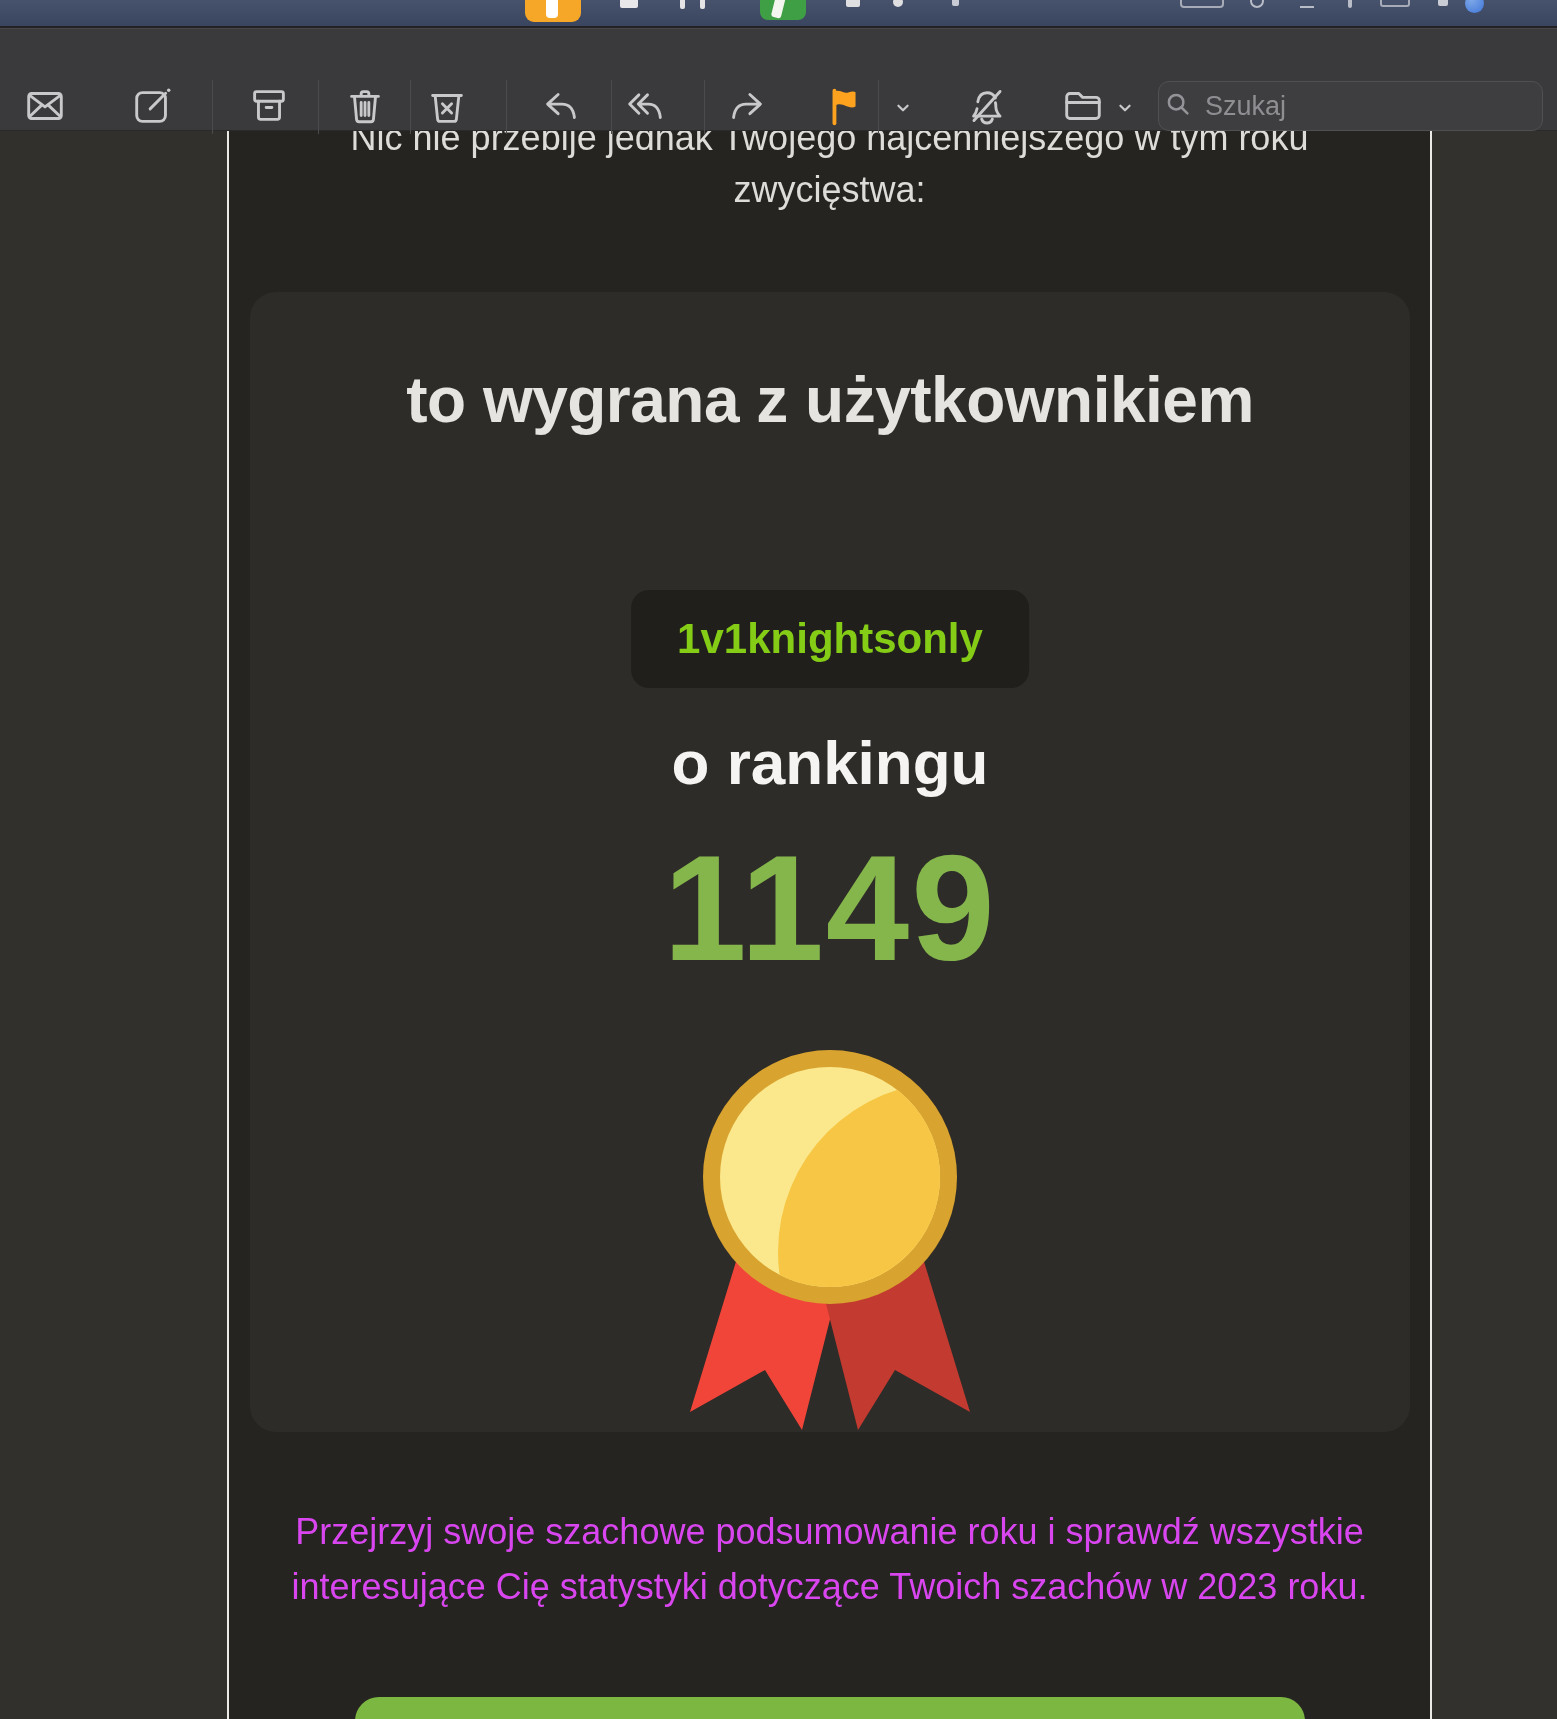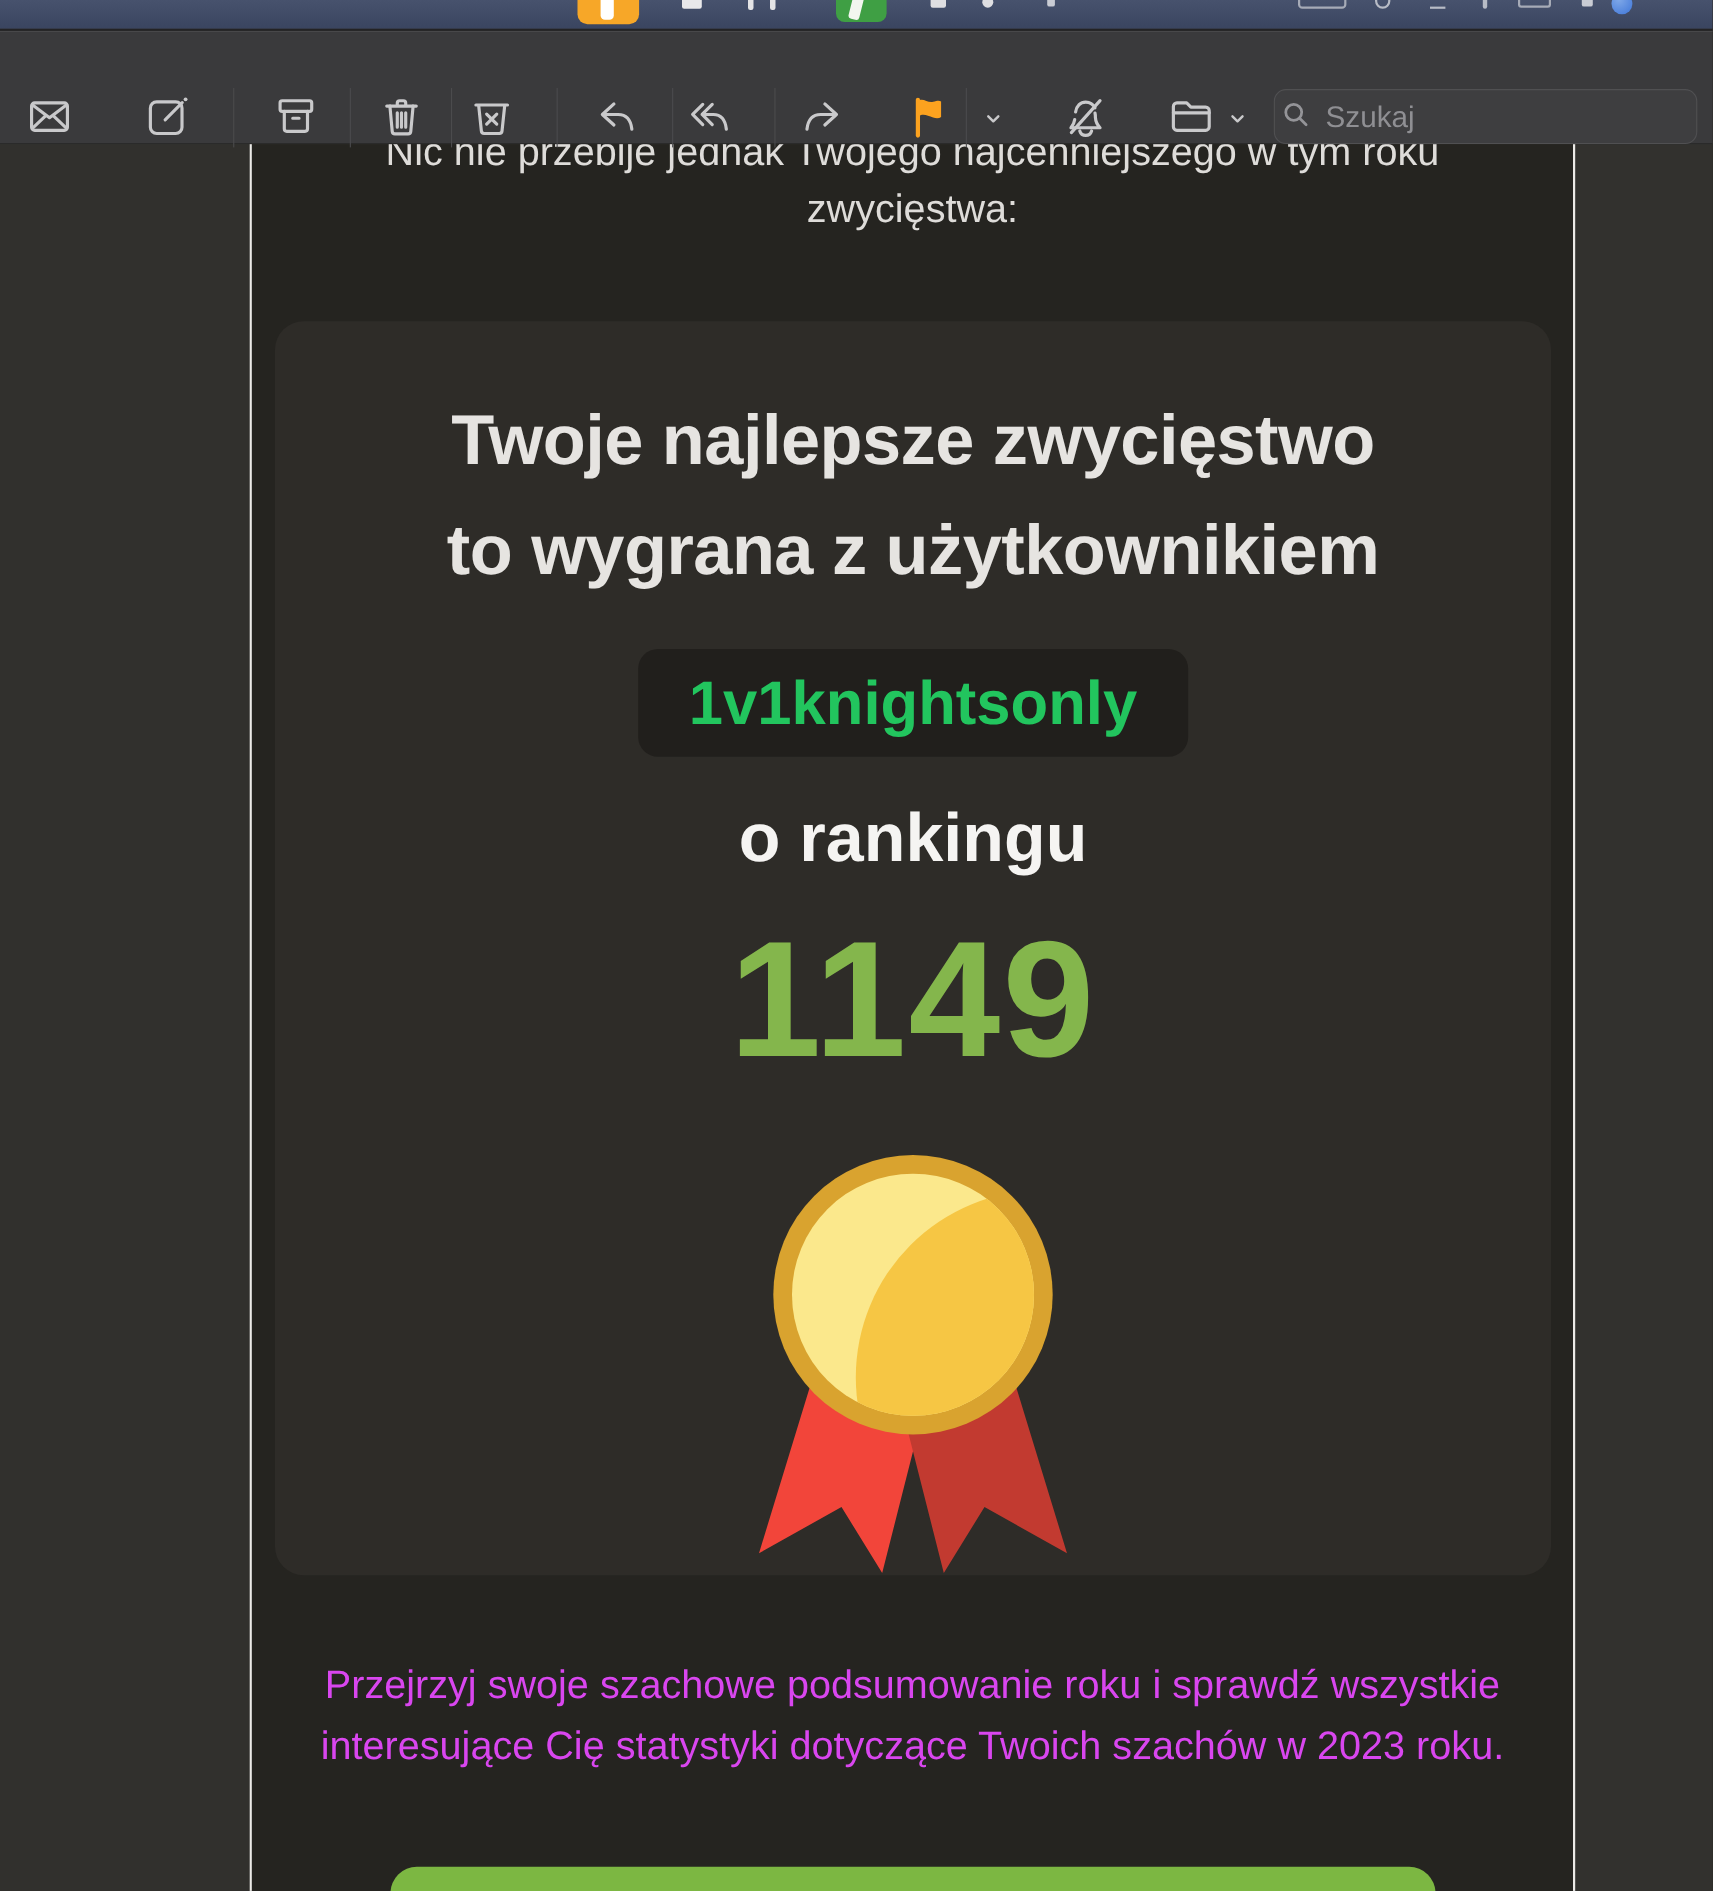--- a/index.html
+++ b/index.html
@@ -60,21 +60,21 @@
     position:absolute;left:21px;top:164px;width:1160px;height:1140px;
     background:#2e2c28;border-radius:26px;overflow:hidden;
   }
   .card-title{
     position:absolute;top:58px;left:0;right:0;
     font-size:64px;line-height:100px;font-weight:800;color:#e6e4e1;letter-spacing:-0.5px;
   }
   .user-badge{
     position:absolute;top:298px;left:50%;transform:translateX(-50%);
     height:98px;line-height:98px;padding:0 46px;border-radius:18px;
-    background:#211f1c;color:#22c55e;font-size:56px;font-weight:bold;white-space:nowrap;
+    background:#211f1c;color:#84cc16;font-size:42px;font-weight:bold;white-space:nowrap;
   }
   .rating-label{
     position:absolute;top:436px;left:0;right:0;
     font-size:62px;line-height:70px;font-weight:800;color:#f5f4f2;
   }
   .rating-value{
     position:absolute;top:536px;left:0;right:0;
     font-size:150px;line-height:160px;font-weight:800;color:#84b64c;letter-spacing:2px;
   }
   .medal{position:absolute;top:740px;left:50%;margin-left:-140px;width:280px;height:400px;}
@@ -230,21 +230,20 @@
 
   <div class="email-body">
 
     <div class="intro">
       <div>Nic nie przebije jednak Twojego najcenniejszego w tym roku</div>
       <div>zwycięstwa:</div>
     </div>
 
     <div class="card">
       <div class="card-title">
-        <div>Twoje najlepsze zwycięstwo</div>
         <div>to wygrana z użytkownikiem</div>
       </div>
 
       <div class="user-badge">1v1knightsonly</div>
 
       <div class="rating-label">o rankingu</div>
 
       <div class="rating-value">1149</div>
 
       <span class="medal">

